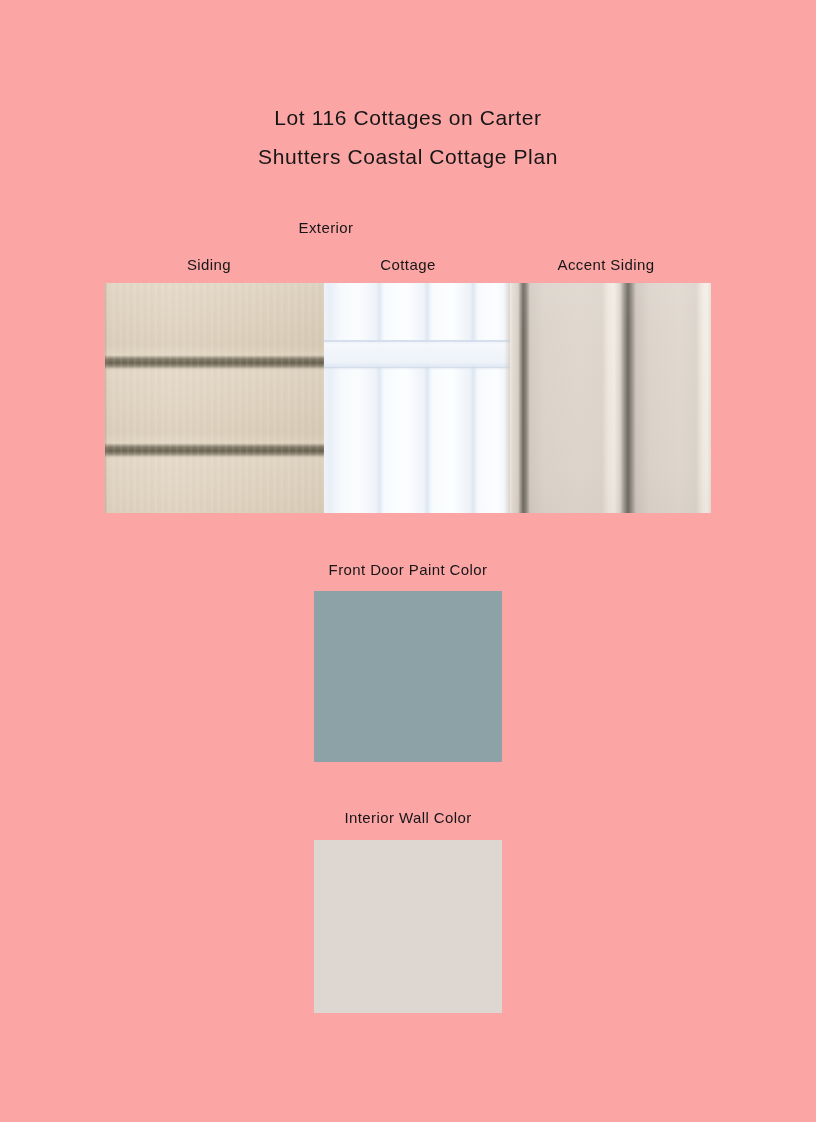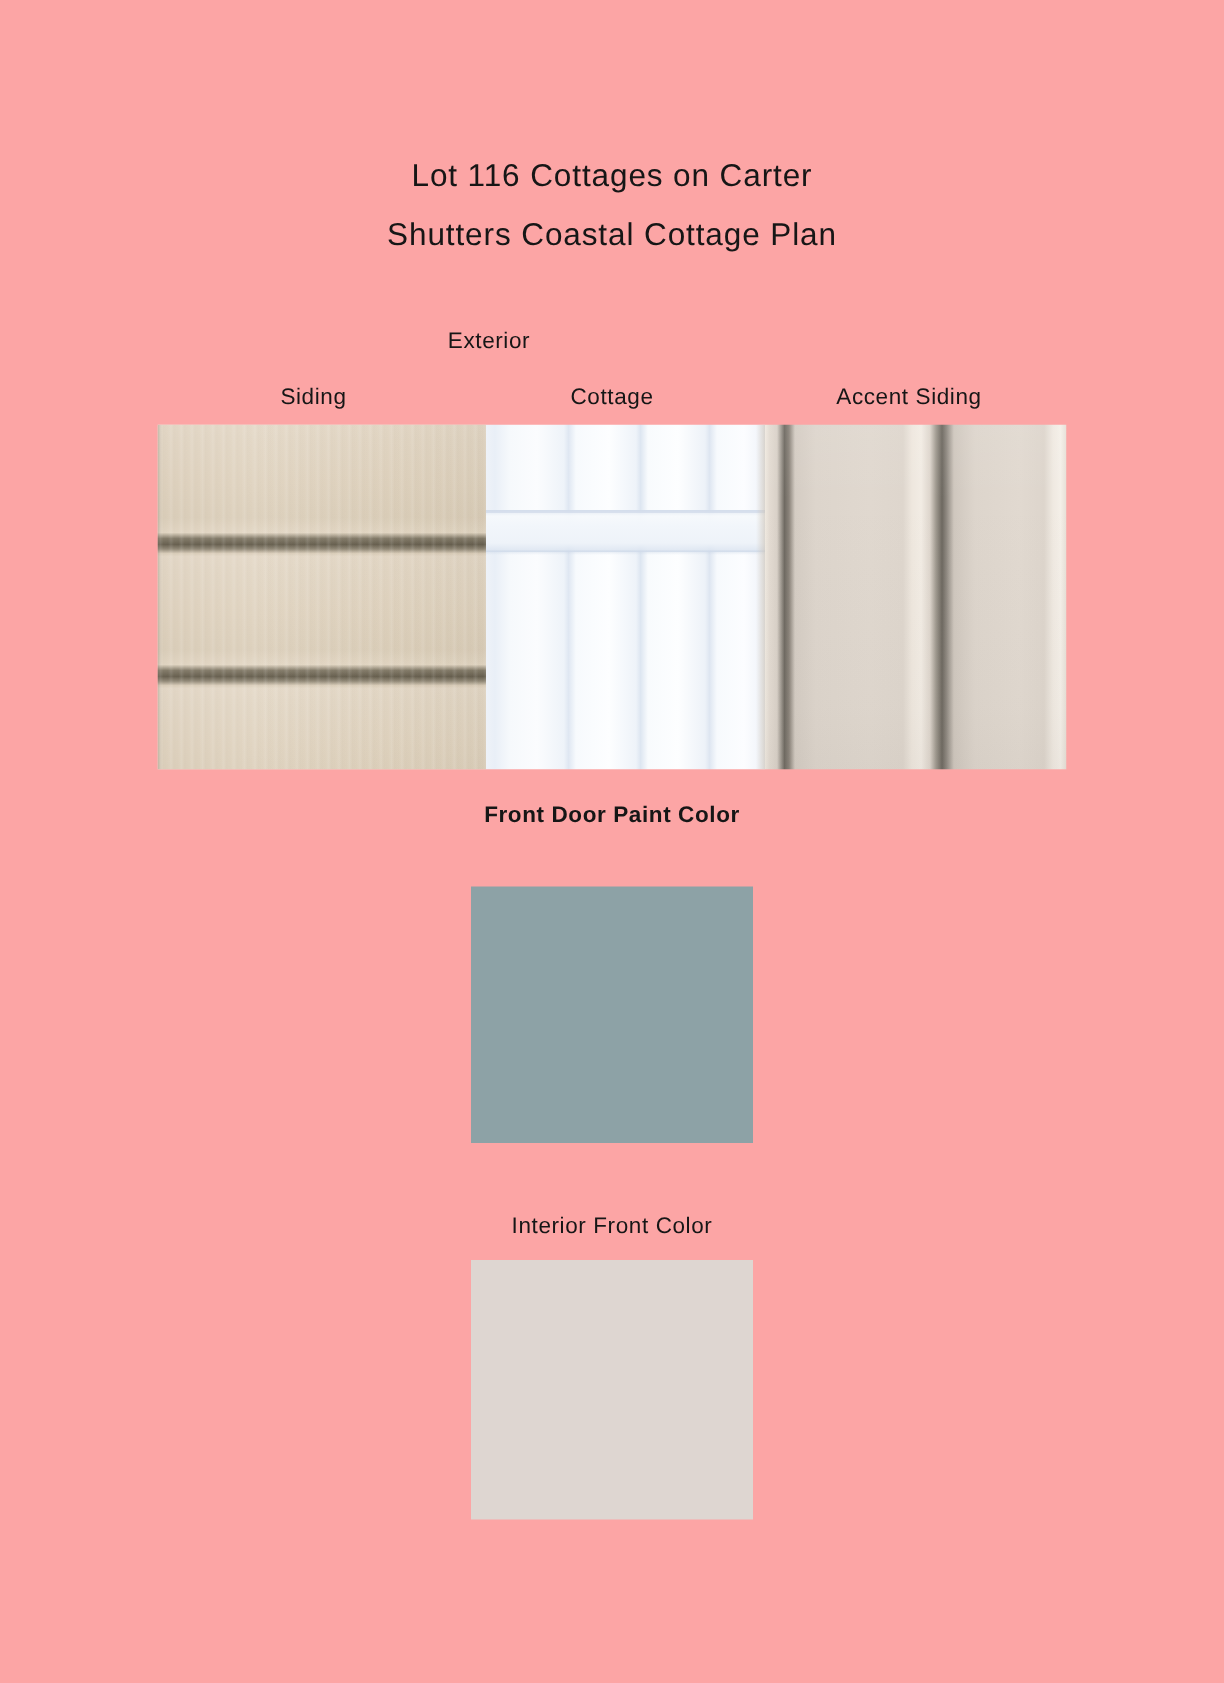--- a/index.html
+++ b/index.html
@@ -219,21 +219,21 @@
     position: absolute;
     left: 0;
     width: 816px;
     text-align: center;
     font-size: 15px;
     font-weight: 300;
     letter-spacing: 0.4px;
     color: #161616;
     white-space: nowrap;
   }
-  .paint-label.front-door { top: 535px; font-weight: bold; }
+  .paint-label.front-door { top: 561px; }
   .paint-label.interior   { top: 809px; }
 
   .paint-chip {
     position: absolute;
     left: 314px;
   }
   .paint-chip.front-door {
     top: 591px;
     width: 188px;
     height: 171px;
@@ -273,16 +273,16 @@
       <div class="shadow-right"></div>
     </div>
 
     <div class="swatch-panel panel-accent"></div>
 
   </div>
 
   <div class="paint-label front-door">Front Door Paint Color</div>
   <div class="paint-chip front-door" style="background-color: rgb(141, 162, 166);"></div>
 
-  <div class="paint-label interior">Interior Front Color</div>
+  <div class="paint-label interior">Interior Wall Color</div>
   <div class="paint-chip interior" style="background-color: rgb(222, 214, 209);"></div>
 
 </div>
 
 </body></html>

